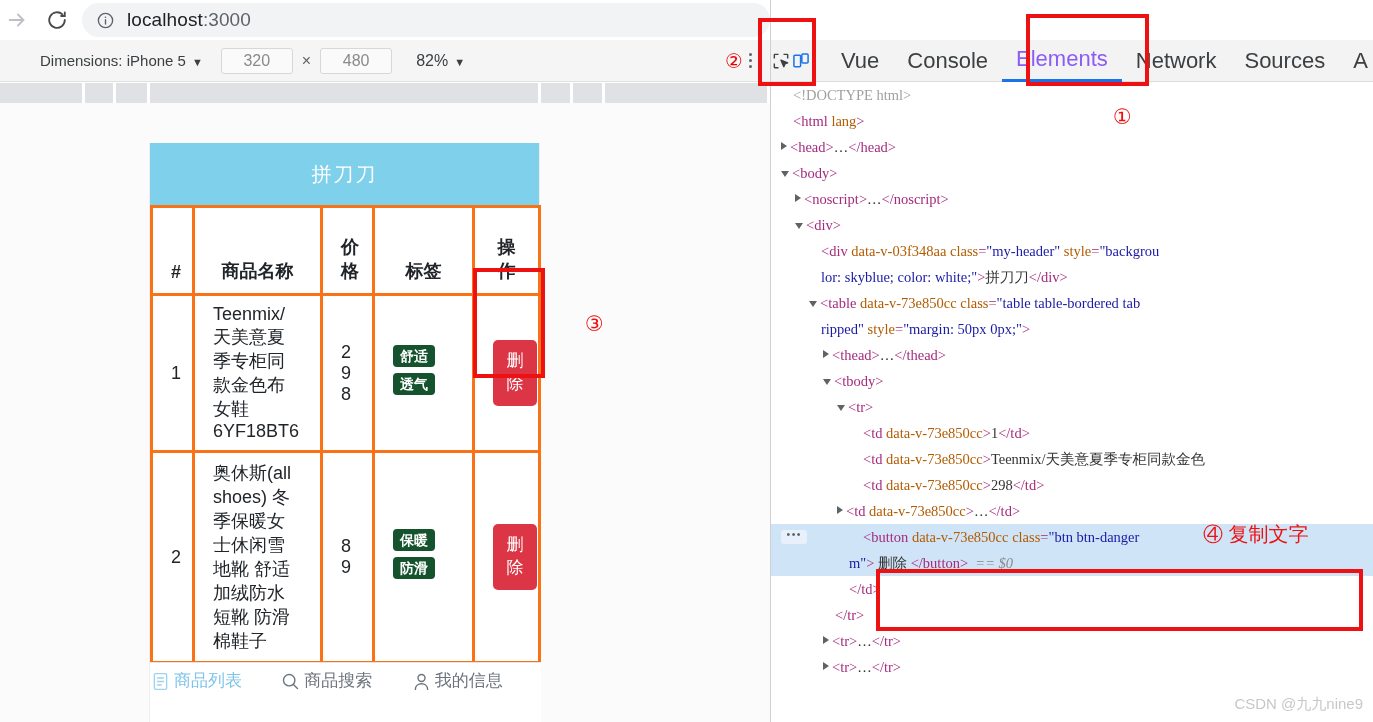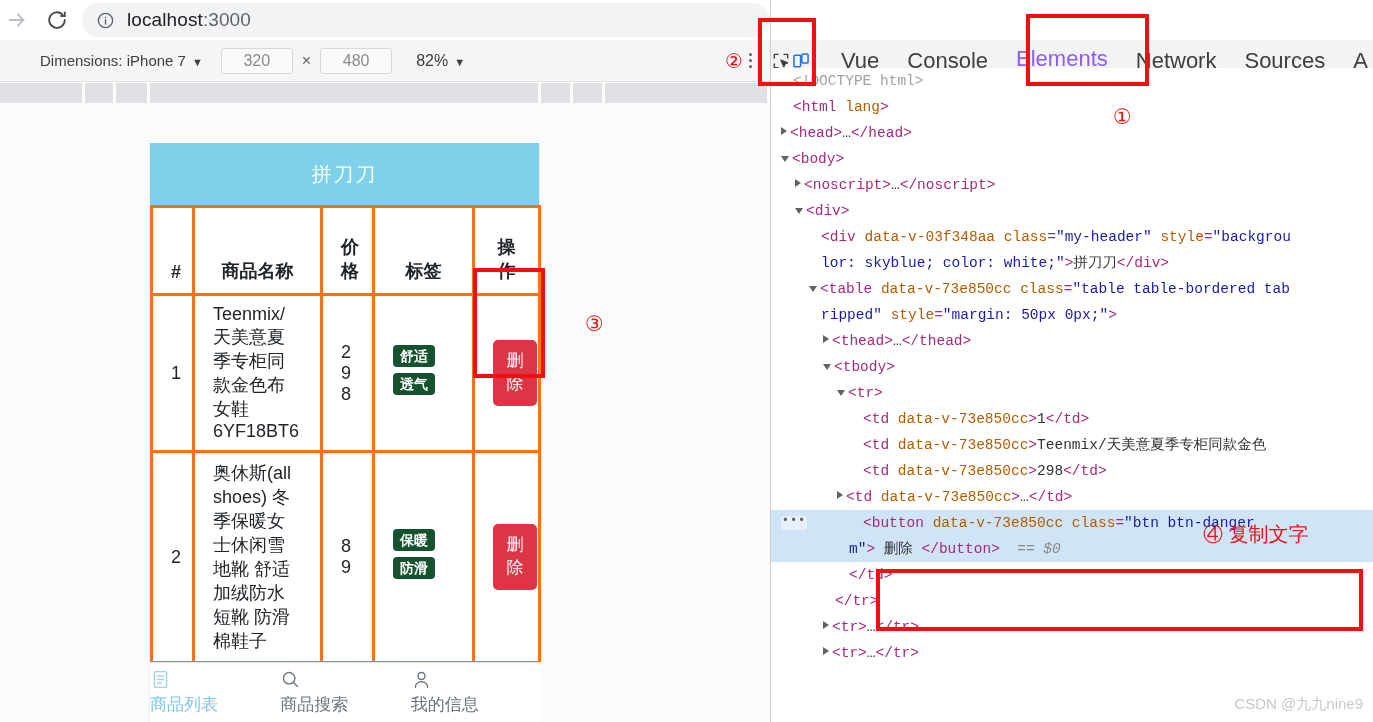--- a/index.html
+++ b/index.html
@@ -105,21 +105,21 @@
     font-size:17px; font-family:"Liberation Sans", sans-serif;
     padding:10px 9px; line-height:1.35; cursor:pointer;
     width:44px; text-align:center;
   }
   #tabbar{
     position:absolute; left:0; bottom:0; width:391px; height:60px;
     background:#ffffff; border-top:1px solid #e6e6e6;
     display:flex; align-items:flex-start; padding-top:6px;
   }
   .tab-item{
-    flex:1 1 0; display:flex; flex-direction:column; align-items:flex-start;
+    flex:1 1 0; display:flex; align-items:flex-end;
     gap:3px; color:#6c757d; font-size:17px;
   }
   .tab-item.active{ color:#7fc4ea; }
   .tab-item svg{ display:block; }
 
   
   #devtools{
     position:absolute; left:770px; top:0; width:603px; height:722px;
     background:#ffffff; border-left:1px solid #d0d0d0;
   }
@@ -135,23 +135,23 @@
   .dt-tab{
     font-size:22px; color:#3c4043; padding:0 14px; height:42px;
     display:flex; align-items:center; white-space:nowrap;
   }
   .dt-tab.active{ color:#8b5cf6; border-bottom:3px solid #1a73e8; }
   #dt-top-blank{
     position:absolute; left:0; top:0; width:603px; height:40px; background:#ffffff;
   }
 
   #code-pane{
-    position:absolute; left:0; top:68px; width:603px; height:639px;
+    position:absolute; left:0; top:82px; width:603px; height:639px;
     background:#ffffff; overflow:hidden;
-    font-family:Liberation Mono, monospace; font-size:14.5px;
+    font-family:Liberation Serif, serif; font-size:14.5px;
     line-height:26px; color:#333333;
   }
   .cl{ white-space:pre; padding-left:10px; position:relative; }
   .cl.sel{ background:#cfe4f7; }
   .tri{ display:inline-block; width:0; height:0; position:relative; top:-2px;
     margin-right:3px; }
   .tri.closed{ border-left:6px solid #5f6368; border-top:4px solid transparent;
     border-bottom:4px solid transparent; }
   .tri.open{ border-top:6px solid #5f6368; border-left:4px solid transparent;
     border-right:4px solid transparent; top:-1px; }
@@ -206,21 +206,21 @@
         <line x1="12" y1="11" x2="12" y2="16.5" stroke-linecap="round"></line>
         <circle cx="12" cy="7.8" r="1" fill="#5f6368" stroke="none"></circle>
       </svg>
     </span>
     <span id="url-text"><span>localhost</span><span class="dim">:3000</span></span>
   </div>
 </div>
 
 <div id="device-toolbar">
   <span id="dims-label">
-    <span>Dimensions: iPhone 7</span><span class="caret">▼</span>
+    <span>Dimensions: iPhone 5</span><span class="caret">▼</span>
   </span>
   <div class="dim-input">320</div>
   <span id="dim-x">×</span>
   <div class="dim-input" style="margin-left:0;">480</div>
   <span id="zoom-level">
     <span>82%</span><span class="caret">▼</span>
   </span>
   <div id="toolbar-right">
     <span id="marker-2">②</span>
     <span id="kebab">

